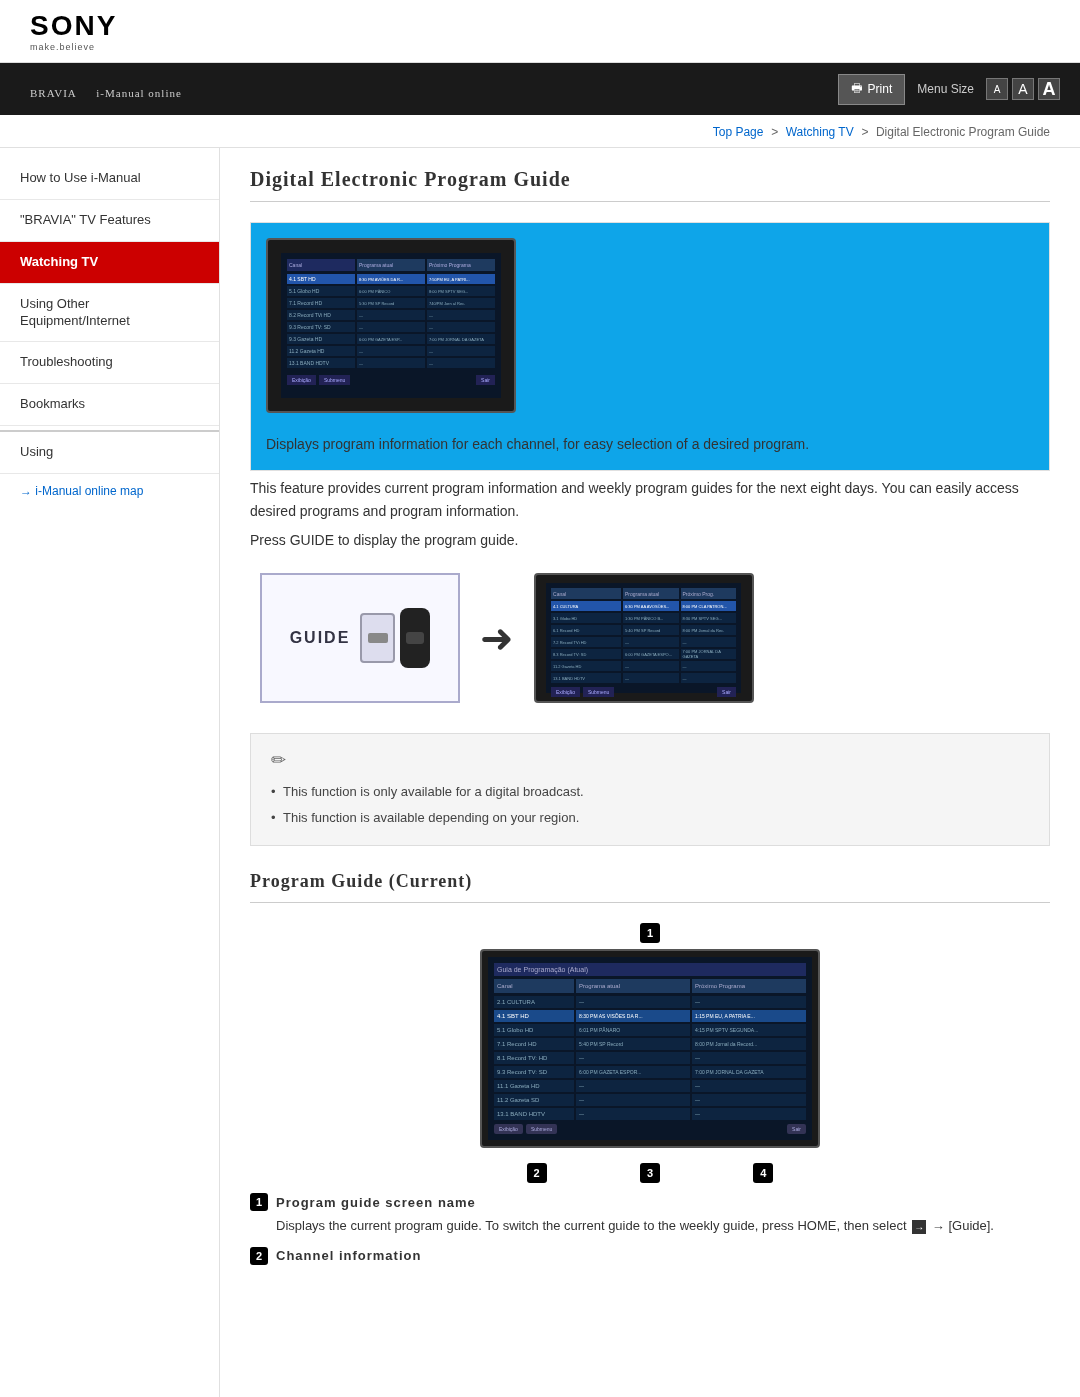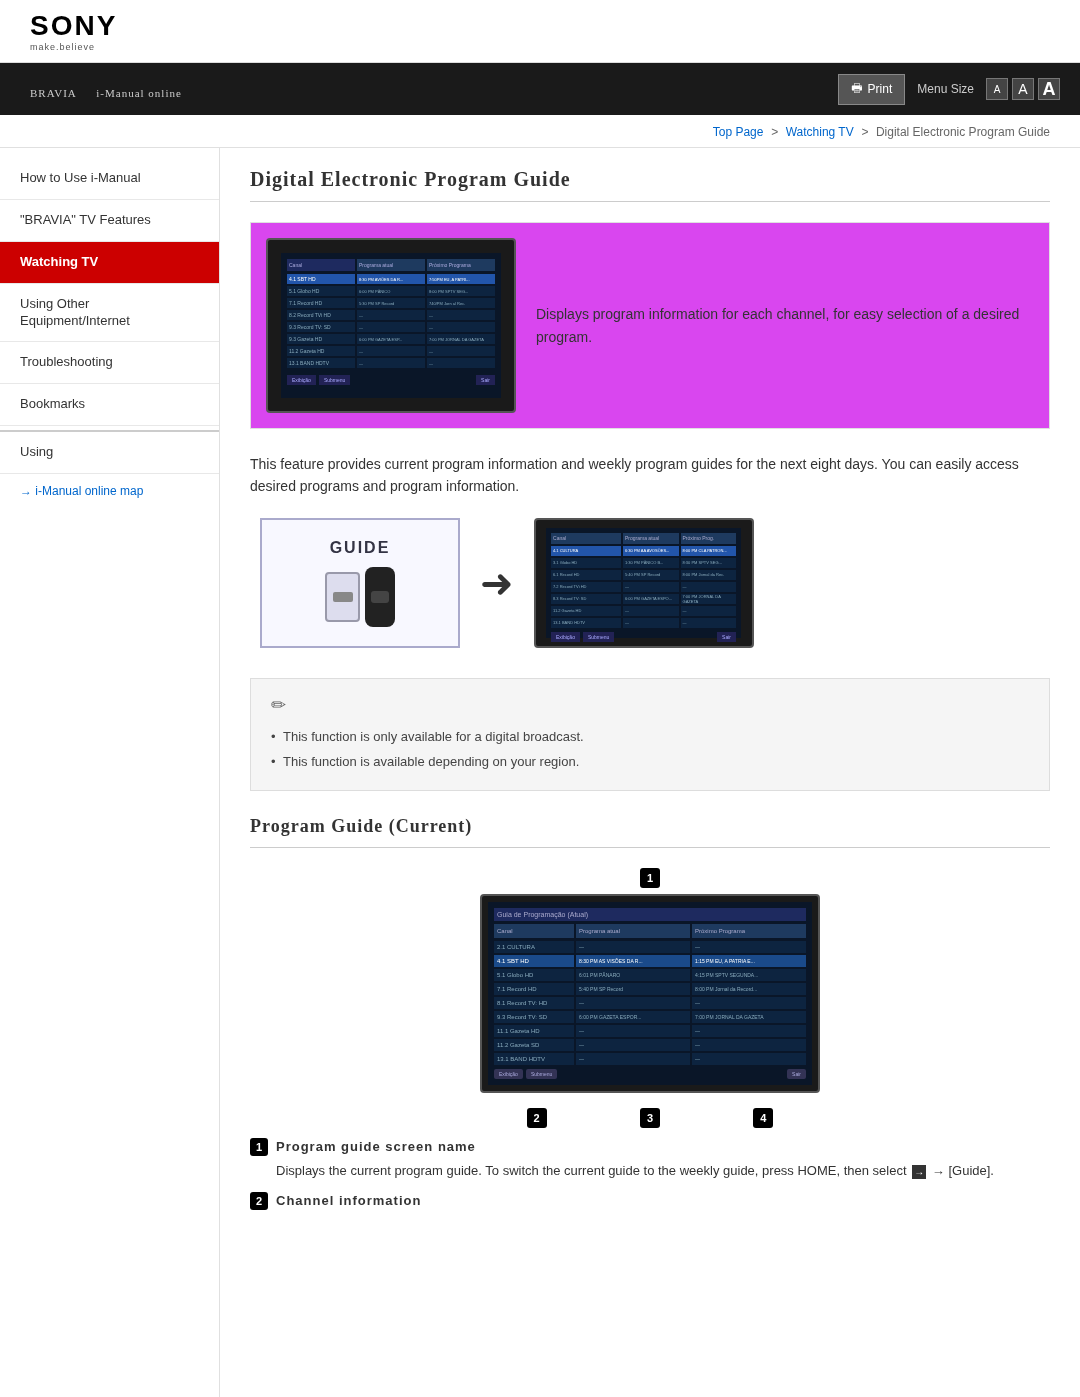--- a/index.html
+++ b/index.html
@@ -189,24 +189,25 @@
       padding-bottom: 10px;
       border-bottom: 1px solid #ccc;
       margin-bottom: 20px;
       font-family: Georgia, serif;
     }
 
     
     .intro-block {
       display: flex;
       gap: 20px;
-      margin-bottom: 24px;
-      background: #d946ef;
+      margin-bottom: 6px;
+      background: #0ea5e9;
       border: 1px solid #e0e0e0;
       padding: 15px;
+      flex-direction: column;
     }
     .tv-screenshot {
       width: 250px;
       min-width: 250px;
       height: 175px;
       background: #1a1a1a;
       border: 2px solid #555;
       border-radius: 4px;
       display: flex;
       align-items: center;
@@ -285,21 +286,21 @@
       align-items: center;
       gap: 20px;
       margin-bottom: 20px;
       padding: 10px;
     }
     .guide-box {
       border: 2px solid #aac;
       width: 200px;
       height: 130px;
       display: flex;
-      flex-direction: column;
+      flex-direction: row;
       align-items: center;
       justify-content: center;
       background: #f8f8ff;
       gap: 10px;
     }
     .guide-label {
       font-size: 16px;
       font-weight: bold;
       color: #334;
       letter-spacing: 2px;
@@ -657,20 +658,21 @@
             <div style="background:#225;color:#aaf;font-size:5px;padding:2px 5px;">Sair</div>
           </div>
         </div>
       </div>
       <div class="intro-text">
         <span>Displays program information for each channel, for easy selection of a desired program.</span>
       </div>
     </div>
 
     <p class="body-text">This feature provides current program information and weekly program guides for the next eight days. You can easily access desired programs and program information.</p>
+    <p class="press-guide-text">Press GUIDE to display the program guide.</p>
 
     <div class="guide-illustration">
       <div class="guide-box">
         <div class="guide-label">GUIDE</div>
         <div style="display:flex;gap:5px;align-items:center;">
           <div style="width:35px;height:50px;background:#dde;border:2px solid #99a;border-radius:4px;display:flex;align-items:center;justify-content:center;">
             <div style="width:20px;height:10px;background:#888;border-radius:2px;"></div>
           </div>
           <div class="remote-shape">
             <div class="remote-btn"></div>

